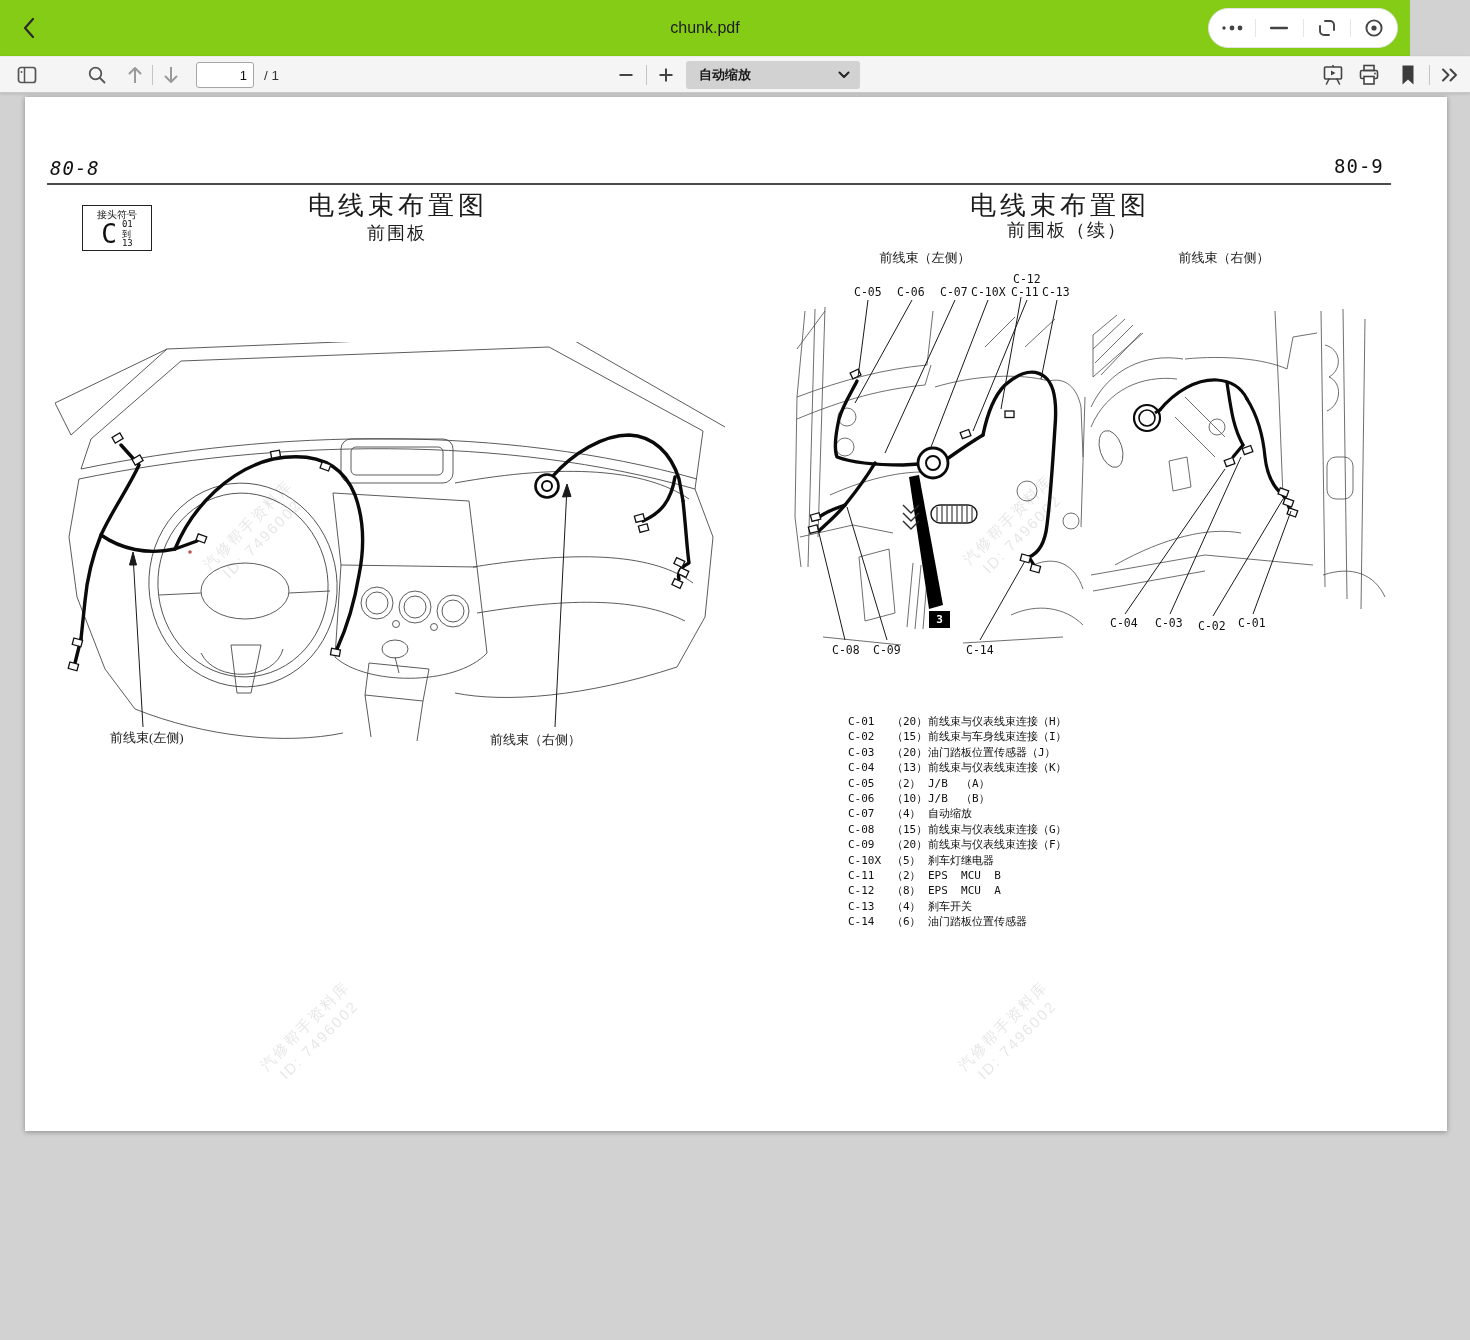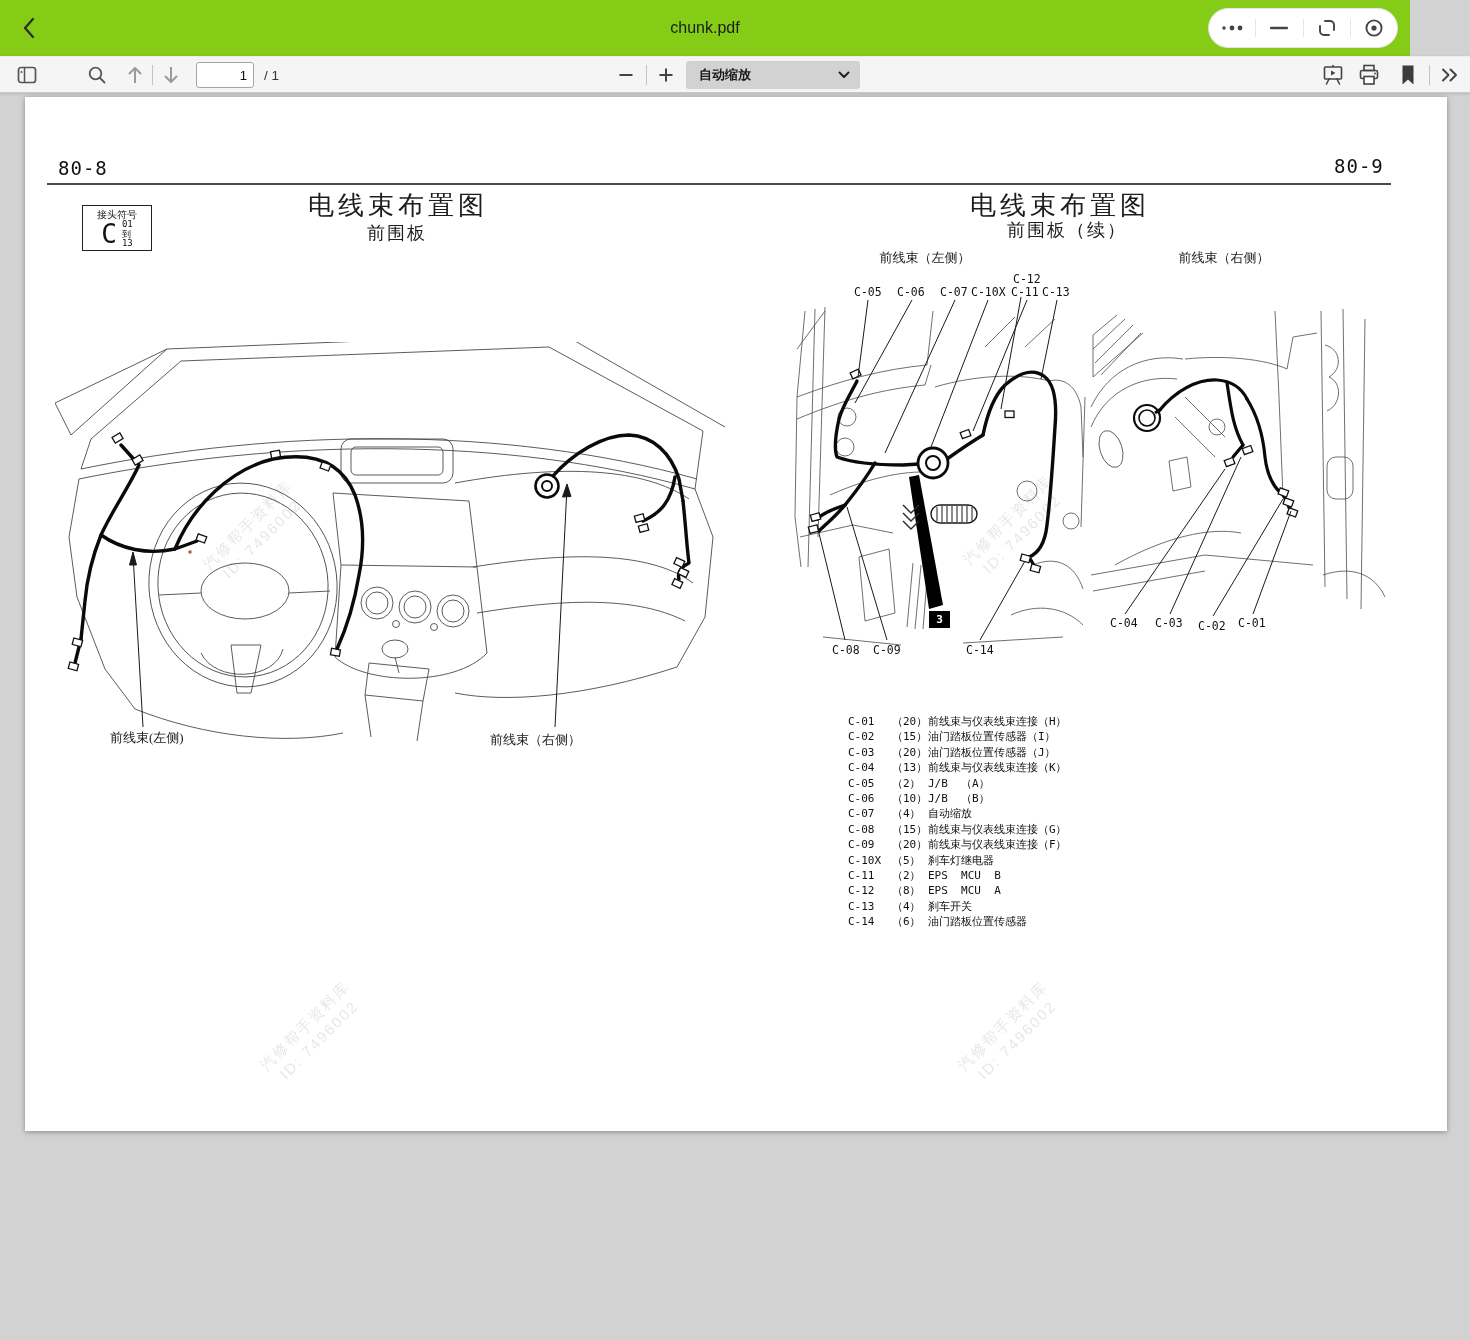--- a/index.html
+++ b/index.html
@@ -189,21 +189,21 @@
       <svg width="18" height="16" viewBox="0 0 18 16">
         <polyline points="2,2.5 7.5,8 2,13.5" fill="none" stroke="#444" stroke-width="2" stroke-linecap="round" stroke-linejoin="round"></polyline>
         <polyline points="9.5,2.5 15,8 9.5,13.5" fill="none" stroke="#444" stroke-width="2" stroke-linecap="round" stroke-linejoin="round"></polyline>
       </svg>
     </div>
   </div>
 
   <div class="content">
     <div class="pdf-page">
 
-      <div class="abs pgno" style="left:33px;top:60px;">80-8</div>
+      <div class="abs pgno" style="left:25px;top:60px;font-style:italic;">80-8</div>
       <div class="abs doc-serif big-title ctr" style="left:373px;top:51px;">电线束布置图</div>
       <div class="abs doc-serif big-title ctr" style="left:1035px;top:51px;">电线束布置图</div>
       <div class="abs pgno" style="left:1309px;top:58px;text-align:right;">80-9</div>
       <div class="h-rule"></div>
 
       <div class="conn-box">
         <div class="hdr">接头符号</div>
         <div class="row">
           <span class="letter">C</span>
           <span class="range">
@@ -452,21 +452,21 @@
 
       <div class="legend">
         <div class="legend-row">
             <span>C-01</span>
             <span>（20）</span>
             <span>前线束与仪表线束连接（H）</span>
           </div>
         <div class="legend-row">
             <span>C-02</span>
             <span>（15）</span>
-            <span>油门踏板位置传感器（I）</span>
+            <span>前线束与车身线束连接（I）</span>
           </div>
         <div class="legend-row">
             <span>C-03</span>
             <span>（20）</span>
             <span>油门踏板位置传感器（J）</span>
           </div>
         <div class="legend-row">
             <span>C-04</span>
             <span>（13）</span>
             <span>前线束与仪表线束连接（K）</span>

